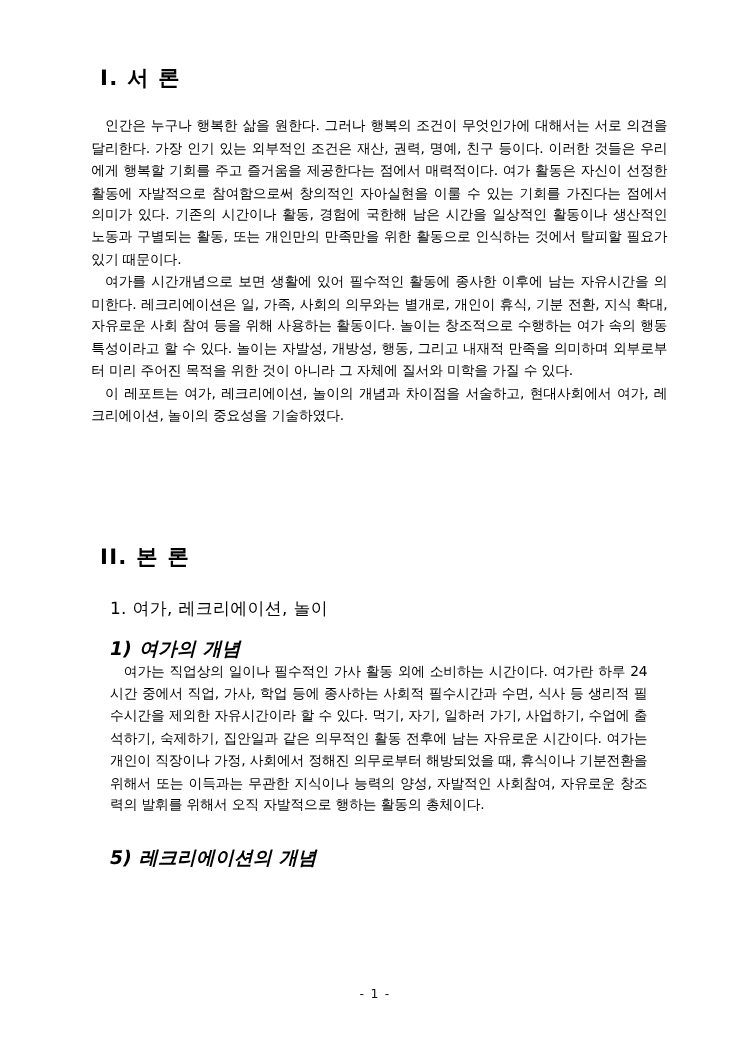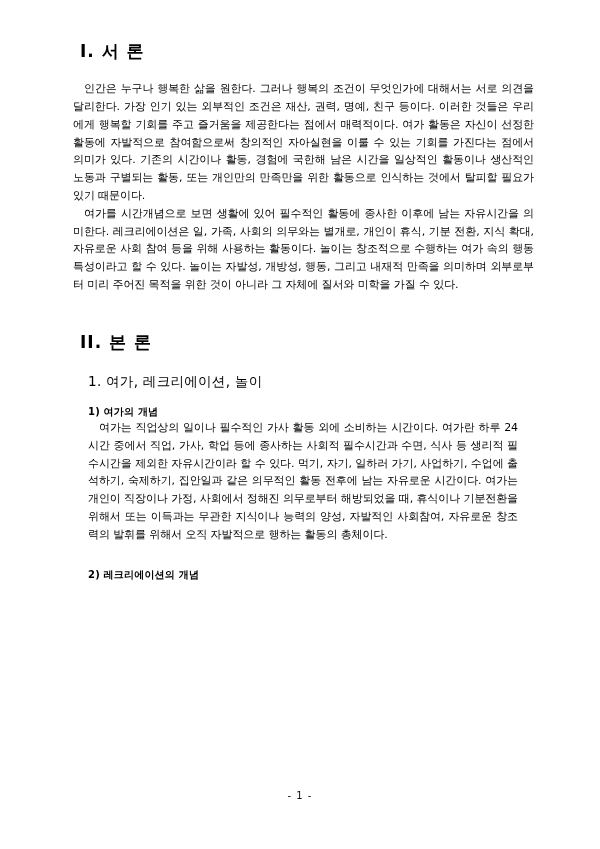--- a/index.html
+++ b/index.html
@@ -11,47 +11,48 @@
     width: 600px;
     height: 849px;
     font-family: "DejaVu Sans", "Liberation Sans", sans-serif;
     color: #000000;
     position: relative;
     overflow: hidden;
   }
   .page {
     position: absolute;
     left: 0;
-    top: 0;
+    top: 12px;
     width: 600px;
     height: 614px;
     box-sizing: border-box;
     padding: 40px 62px 40px 62px;
   }
   .h1 {
     font-size: 17px;
     font-weight: bold;
     letter-spacing: 1px;
     margin: 0 0 18px 18px;
     line-height: 1.3;
   }
   .h1.second {
-    margin-top: 37px;
+    margin-top: 94px;
     margin-bottom: 20px;
   }
   .h2 {
     font-size: 13.5px;
     font-weight: normal;
     margin: 0 0 14px 26px;
     letter-spacing: 0.3px;
   }
   .h3 {
-    font-size: 10px;
+    font-size: 15px;
     margin: 0 0 0 26px;
     letter-spacing: 0.2px;
+    font-style: italic;
   }
   .h3.spaced {
     margin-top: 24px;
   }
   p.body {
     font-size: 11px;
     line-height: 1.62;
     margin: 0;
     text-align: justify;
     text-justify: inter-character;
@@ -84,29 +85,30 @@
 </head>
 <body>
 
 <div class="page">
 
   <h1 class="h1">I. 서 론</h1>
 
   <div class="block">
     <p class="body">인간은 누구나 행복한 삶을 원한다. 그러나 행복의 조건이 무엇인가에 대해서는 서로 의견을 달리한다. 가장 인기 있는 외부적인 조건은 재산, 권력, 명예, 친구 등이다. 이러한 것들은 우리에게 행복할 기회를 주고 즐거움을 제공한다는 점에서 매력적이다. 여가 활동은 자신이 선정한 활동에 자발적으로 참여함으로써 창의적인 자아실현을 이룰 수 있는 기회를 가진다는 점에서 의미가 있다. 기존의 시간이나 활동, 경험에 국한해 남은 시간을 일상적인 활동이나 생산적인 노동과 구별되는 활동, 또는 개인만의 만족만을 위한 활동으로 인식하는 것에서 탈피할 필요가 있기 때문이다.</p>
     <p class="body">여가를 시간개념으로 보면 생활에 있어 필수적인 활동에 종사한 이후에 남는 자유시간을 의미한다. 레크리에이션은 일, 가족, 사회의 의무와는 별개로, 개인이 휴식, 기분 전환, 지식 확대, 자유로운 사회 참여 등을 위해 사용하는 활동이다. 놀이는 창조적으로 수행하는 여가 속의 행동 특성이라고 할 수 있다. 놀이는 자발성, 개방성, 행동, 그리고 내재적 만족을 의미하며 외부로부터 미리 주어진 목적을 위한 것이 아니라 그 자체에 질서와 미학을 가질 수 있다.</p>
+    <p class="body">이 레포트는 여가, 레크리에이션, 놀이의 개념과 차이점을 서술하고, 현대사회에서 여가, 레크리에이션, 놀이의 중요성을 기술하였다.</p>
   </div>
 
   <h1 class="h1 second">II. 본 론</h1>
 
   <h2 class="h2">1. 여가, 레크리에이션, 놀이</h2>
 
   <h3 class="h3">1) 여가의 개념</h3>
 
   <div class="sub-block">
     <p class="body">여가는 직업상의 일이나 필수적인 가사 활동 외에 소비하는 시간이다. 여가란 하루 24시간 중에서 직업, 가사, 학업 등에 종사하는 사회적 필수시간과 수면, 식사 등 생리적 필수시간을 제외한 자유시간이라 할 수 있다. 먹기, 자기, 일하러 가기, 사업하기, 수업에 출석하기, 숙제하기, 집안일과 같은 의무적인 활동 전후에 남는 자유로운 시간이다. 여가는 개인이 직장이나 가정, 사회에서 정해진 의무로부터 해방되었을 때, 휴식이나 기분전환을 위해서 또는 이득과는 무관한 지식이나 능력의 양성, 자발적인 사회참여, 자유로운 창조력의 발휘를 위해서 오직 자발적으로 행하는 활동의 총체이다.</p>
   </div>
 
-  <h3 class="h3 spaced">2) 레크리에이션의 개념</h3>
+  <h3 class="h3 spaced">5) 레크리에이션의 개념</h3>
 
 </div>
 
 <div class="footer">- 1 -</div>
 
 </body></html>

